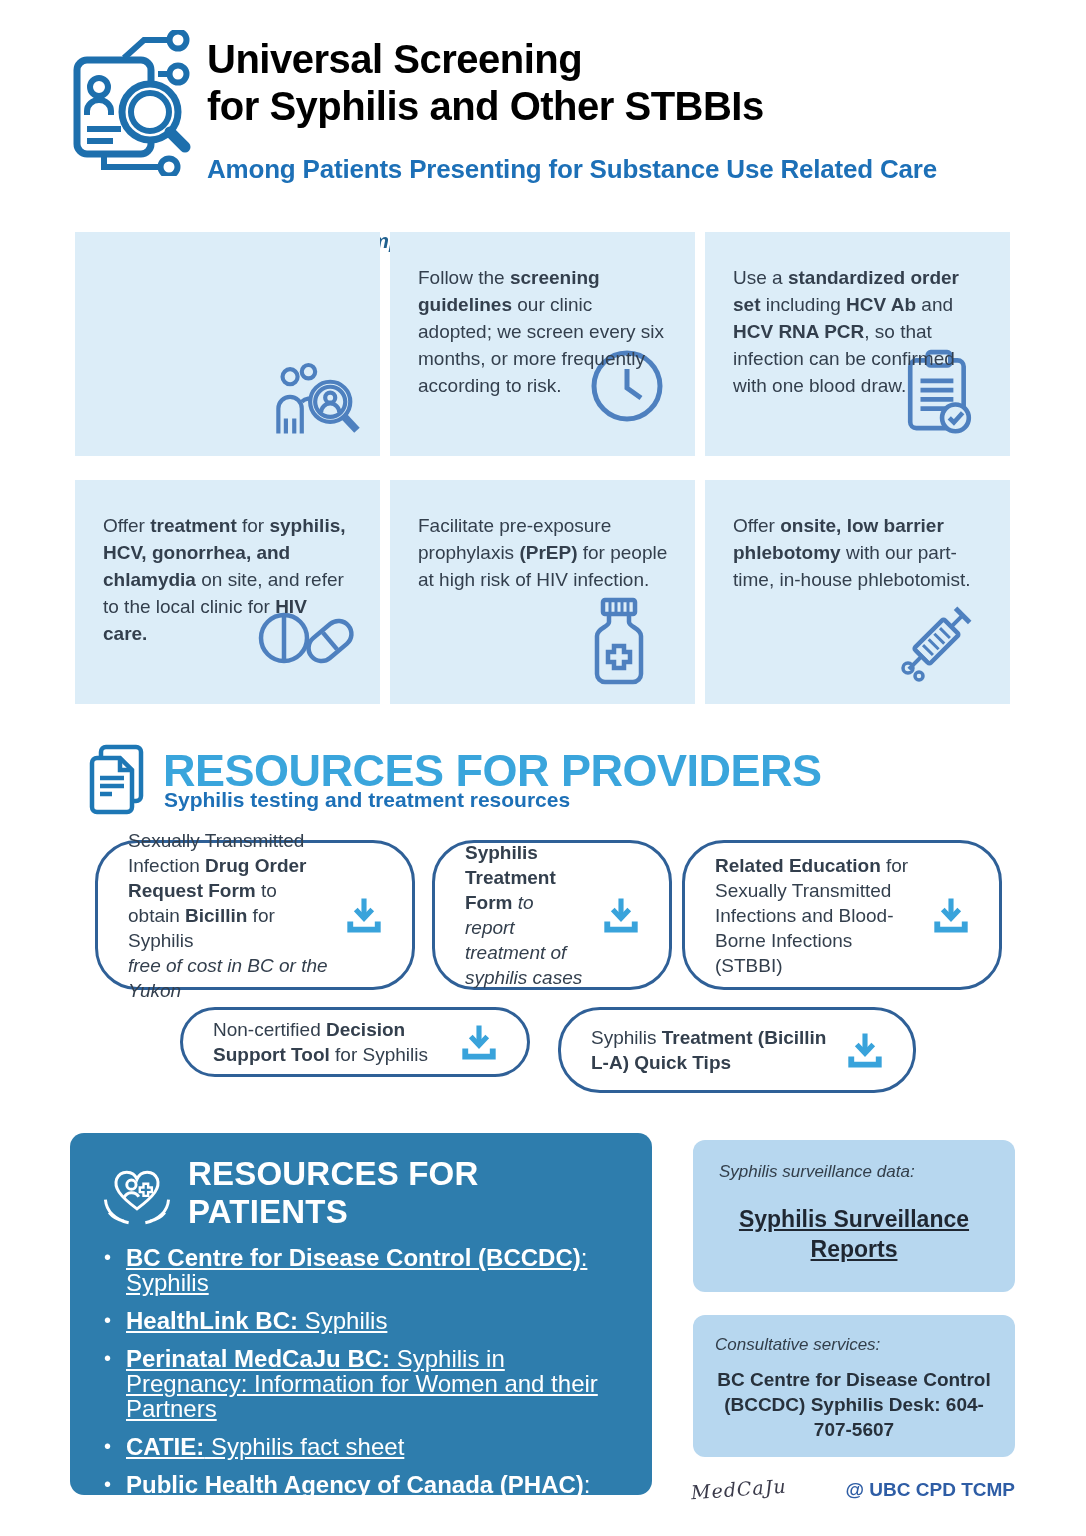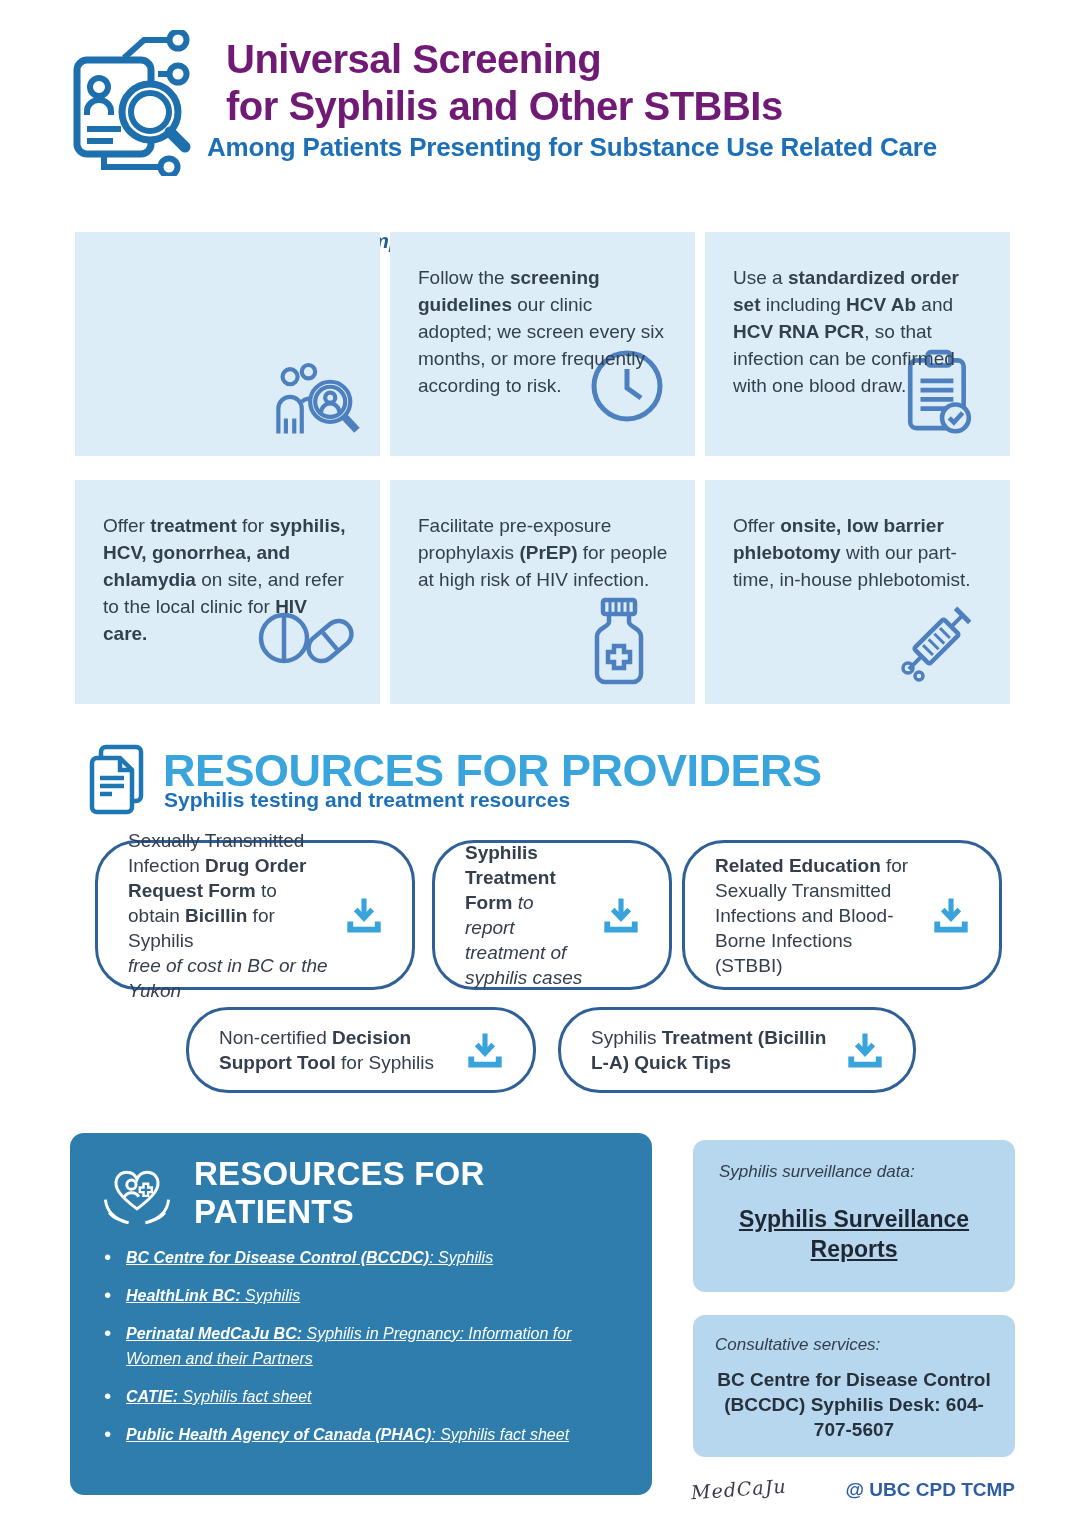--- a/index.html
+++ b/index.html
@@ -7,22 +7,22 @@
   body { position:relative; height:1536px; font-family:"Liberation Sans", sans-serif; color:#2f3b47; overflow:hidden; }
   .abs { position:absolute; }
   .b { font-weight:bold; }
   .i { font-style:italic; }
   .u { text-decoration:underline; }
   .blk { display:block; }
 
   
   .hdr-icon { left:68px; top:30px; width:126px; height:146px; }
   .title-wrap { left:207px; top:36px; width:820px; }
-  .title-line { font-size:40px; font-weight:bold; color:#701a75; line-height:47px; letter-spacing:-0.5px;margin-left:19px; }
-  .subtitle   { font-size:26px; font-weight:bold; color:#1d70b7; margin-top:2px; letter-spacing:-0.2px; }
+  .title-line { font-size:40px; font-weight:bold; color:#000000; line-height:47px; letter-spacing:-0.5px; }
+  .subtitle   { font-size:26px; font-weight:bold; color:#1d70b7; margin-top:24px; letter-spacing:-0.2px; }
   .tagline { left:88px; top:195px; font-size:21px; font-style:italic; font-weight:bold; color:#21618f;margin-top:34px; }
 
   
   .card { width:305px; height:224px; background:#dcedf8; padding:32px 24px 0 28px; }
   .card .txt { font-size:19px; line-height:27px; color:#333f4d; position:relative; z-index:2; }
   .card .ic { position:absolute; z-index:1; }
   .r1 { top:232px; } .r2 { top:480px; }
   .c1 { left:75px; } .c2 { left:390px; } .c3 { left:705px; }
 
   
@@ -30,30 +30,30 @@
   .prov-head { left:163px; top:745px; font-size:45px; font-weight:bold; color:#3aa5dc; letter-spacing:-0.5px; }
   .prov-sub  { left:164px; top:788px; font-size:21px; font-weight:bold; color:#1d70b7; }
 
   .pill { border:3px solid #2f6097; border-radius:42px; background:#ffffff;
           display:flex; align-items:center; gap:12px; padding:14px 26px 14px 30px; cursor:pointer; }
   .pill .ptxt { font-size:19px; line-height:25px; color:#333f4d; flex:1; }
   .pill .dl { flex:0 0 44px; width:44px; height:44px; }
   .p1 { left:95px;  top:840px; width:320px; height:150px; }
   .p2 { left:432px; top:840px; width:240px; height:150px; }
   .p3 { left:682px; top:840px; width:320px; height:150px; }
-  .p4 { left:186px; top:1007px; width:350px; height:86px; }
+  .p4 { left:180px; top:1007px; width:350px; height:70px; }
   .p5 { left:558px; top:1007px; width:358px; height:86px; }
 
   
   .patients { left:70px; top:1133px; width:582px; height:362px; background:#2e7dad; border-radius:14px; color:#ffffff; padding:22px 28px 0 28px; }
-  .pat-top { display:flex; align-items:center; gap:18px; }
+  .pat-top { display:flex; align-items:center; gap:12px; }
   .pat-icon { width:78px; height:76px; flex:0 0 78px; }
   .pat-head { font-size:33px; font-weight:bold; letter-spacing:0.2px; }
   .pat-list { list-style:none; margin-top:14px; }
-  .pat-list li { position:relative; padding-left:28px; margin-bottom:13px; font-size:16px; line-height:25px; cursor:pointer;font-style:italic; }
+  .pat-list li { position:relative; padding-left:28px; margin-bottom:13px; font-size:24px; line-height:25px; cursor:pointer; }
   .pat-list li::before { content:"•"; position:absolute; left:6px; top:0; font-size:20px; }
   .pat-list li span { text-decoration:underline; }
 
   
   .side { background:#b7d7ef; border-radius:12px; color:#2b3540; }
   .s1 { left:693px; top:1140px; width:322px; height:152px; padding:22px 26px; }
   .s2 { left:693px; top:1315px; width:322px; height:142px; padding:20px 22px; }
   .side .lbl { font-style:italic; font-size:17px; color:#323e4a; }
   .side .lnk { display:block; margin-top:22px; text-align:center; font-size:23px; font-weight:bold; color:#1f2732; text-decoration:underline; line-height:30px; cursor:pointer; }
   .side .bold-center { margin-top:12px; text-align:center; font-size:19px; font-weight:bold; color:#27313c; line-height:25px; }

